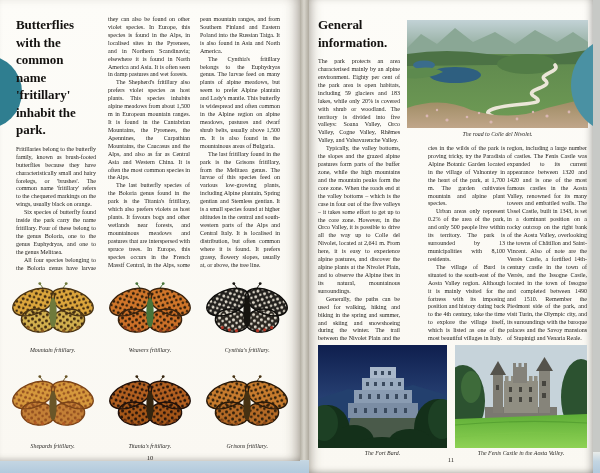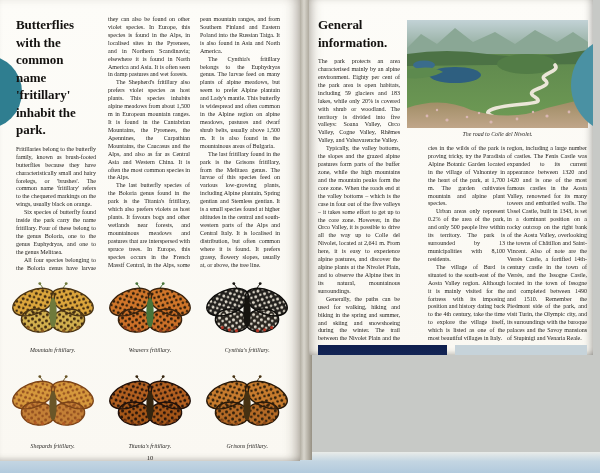--- a/index.html
+++ b/index.html
@@ -9,21 +9,21 @@
   .bottom-strip { position:absolute; left:0; right:0; top:452px; height:21px; z-index:0;
     background:linear-gradient(#e9ece9 0%, #c3d5e2 45%, #b2cadd 100%); }
 
   .spine-gap { position:absolute; left:296px; top:0; width:16px; height:460px; z-index:0;
     background:linear-gradient(90deg,#8d8779,#d8d5cc 50%,#969083); }
 
   .page { position:absolute; top:0; z-index:1; overflow:hidden;
     background:linear-gradient(#fdfcf8, #faf8f2); }
   .page-left { left:0; width:300px; height:461px;
     box-shadow: inset -10px 0 14px -8px rgba(80,70,55,0.55), inset 0 -5px 6px -4px rgba(0,0,0,0.22); }
-  .page-right { left:309px; width:284px; height:355px;
+  .page-right { left:309px; width:284px; height:473px;
     box-shadow: inset 8px 0 12px -7px rgba(80,70,55,0.5), inset -7px 0 9px -6px rgba(0,0,0,0.35), inset 0 -5px 6px -4px rgba(0,0,0,0.22); }
 
   .circle-left { position:absolute; left:-52px; top:55px; width:74px; height:74px;
     border-radius:50%; background:#2f7e90; }
   .circle-right { position:absolute; right:-76px; top:36px; width:98px; height:98px;
     border-radius:50%; background:#4a91a3; z-index:3; }
 
   .col { position:absolute; text-align:justify; color:#1f1d1a;
     font-size:6.1px; line-height:1.3; letter-spacing:-0.05px; overflow:hidden; }
   .col p { text-indent:8px; }

